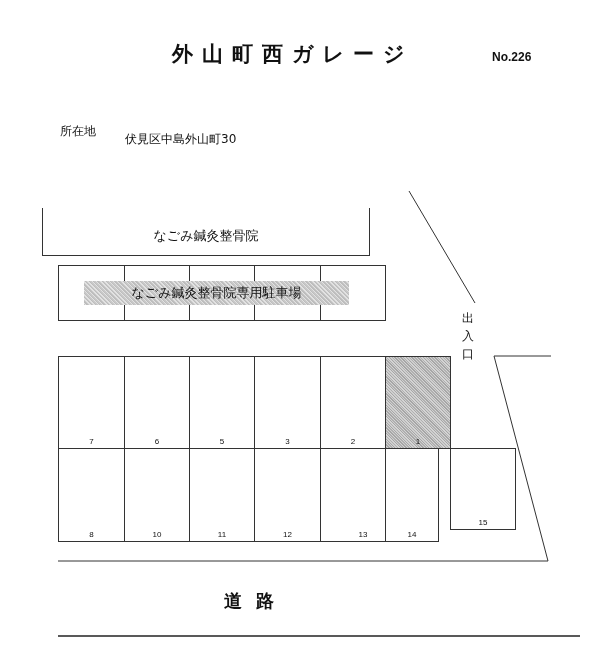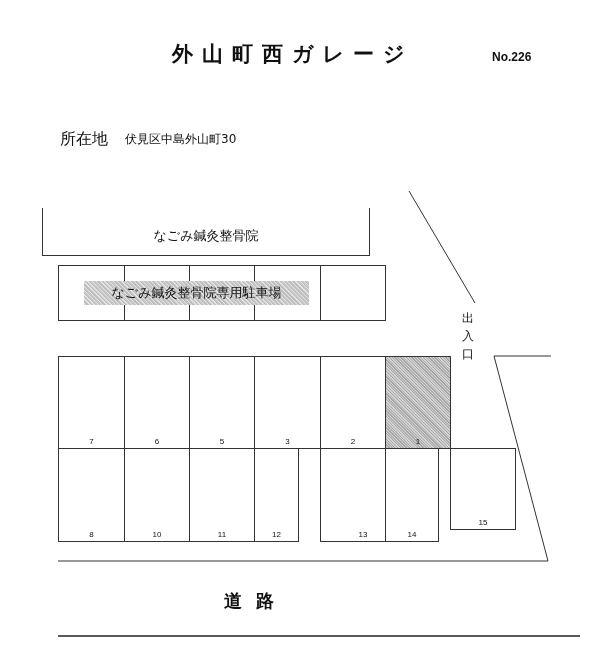--- a/index.html
+++ b/index.html
@@ -1,29 +1,29 @@
 <!DOCTYPE html>
 <html><head>
 <meta charset="utf-8">
 <style>
   html, body { margin:0; padding:0; background:#ffffff; }
   body { width:614px; height:665px; position:relative; overflow:hidden;
          font-family: "DejaVu Sans", "Liberation Sans", sans-serif; color:#111; }
   .abs { position:absolute; }
   .title { left:172px; top:40px; font-size:21px; font-weight:bold; letter-spacing:9px; white-space:nowrap; }
   .docno { left:492px; top:50px; font-size:12px; font-weight:bold; font-family:"Liberation Sans", sans-serif; }
-  .loc-label { left:60px; top:129px; font-size:16px;text-align:center; }
+  .loc-label { left:60px; top:123px; font-size:12px;text-align:center; }
   .loc-value { left:125px; top:131px; font-size:12px; }
   .box { border:1px solid #333; box-sizing:border-box; }
   .building { left:42px; top:208px; width:328px; height:48px; border-top:none; }
   .building-topfix { left:58px; top:208px; width:1px; height:20px; background:#fff; }
   .building-label { position:absolute; left:0; right:0; top:19px; text-align:center; font-size:13px; }
   .clinic-lot { left:58px; top:265px; width:328px; height:56px; }
   .clinic-cell { position:absolute; top:0; bottom:0; border-right:1px solid #333; }
-  .clinic-label { left:84px; top:281px; width:225px; height:24px; line-height:24px; text-align:center; font-size:13px;
+  .clinic-label { left:84px; top:281px; width:265px; height:24px; line-height:24px; text-align:center; font-size:13px;
     background: repeating-linear-gradient(45deg,#c8c8c8 0 1px,#e2e2e2 1px 2px,#bdbdbd 2px 3px); }
   .space { position:absolute; border:1px solid #333; box-sizing:border-box; background:#fff; }
   .space .num { position:absolute; left:0; right:0; bottom:2px; text-align:center; font-size:8px; font-family:"Liberation Sans", sans-serif; }
   .space.shaded { background: repeating-linear-gradient(45deg,#b0b0b0 0 1px,#d4d4d4 1px 2px,#a6a6a6 2px 3px,#cfcfcf 3px 4px); }
   .entrance { left:461px; top:309px; font-size:12px; line-height:18px; width:14px; text-align:center; }
   .road-label { left:224px; top:589px; font-size:18px; letter-spacing:14px; font-weight:bold; }
   svg.lines { position:absolute; left:0; top:0; }
 </style>
 </head>
 <body>
@@ -74,21 +74,21 @@
 
 <div class="space" style="left:58px;top:448px;width:67px;height:94px;">
     <span class="num">8</span>
   </div>
 <div class="space" style="left:124px;top:448px;width:66px;height:94px;">
     <span class="num">10</span>
   </div>
 <div class="space" style="left:189px;top:448px;width:66px;height:94px;">
     <span class="num">11</span>
   </div>
-<div class="space" style="left:254px;top:448px;width:45px;height:94px;">
+<div class="space" style="left:254px;top:448px;width:67px;height:94px;">
     <span class="num">12</span>
   </div>
 <div class="space" style="left:320px;top:448px;width:86px;height:94px;">
     <span class="num">13</span>
   </div>
 <div class="space" style="left:385px;top:448px;width:54px;height:94px;">
     <span class="num">14</span>
   </div>
 <div class="space" style="left:450px;top:448px;width:66px;height:82px;">
     <span class="num">15</span>

